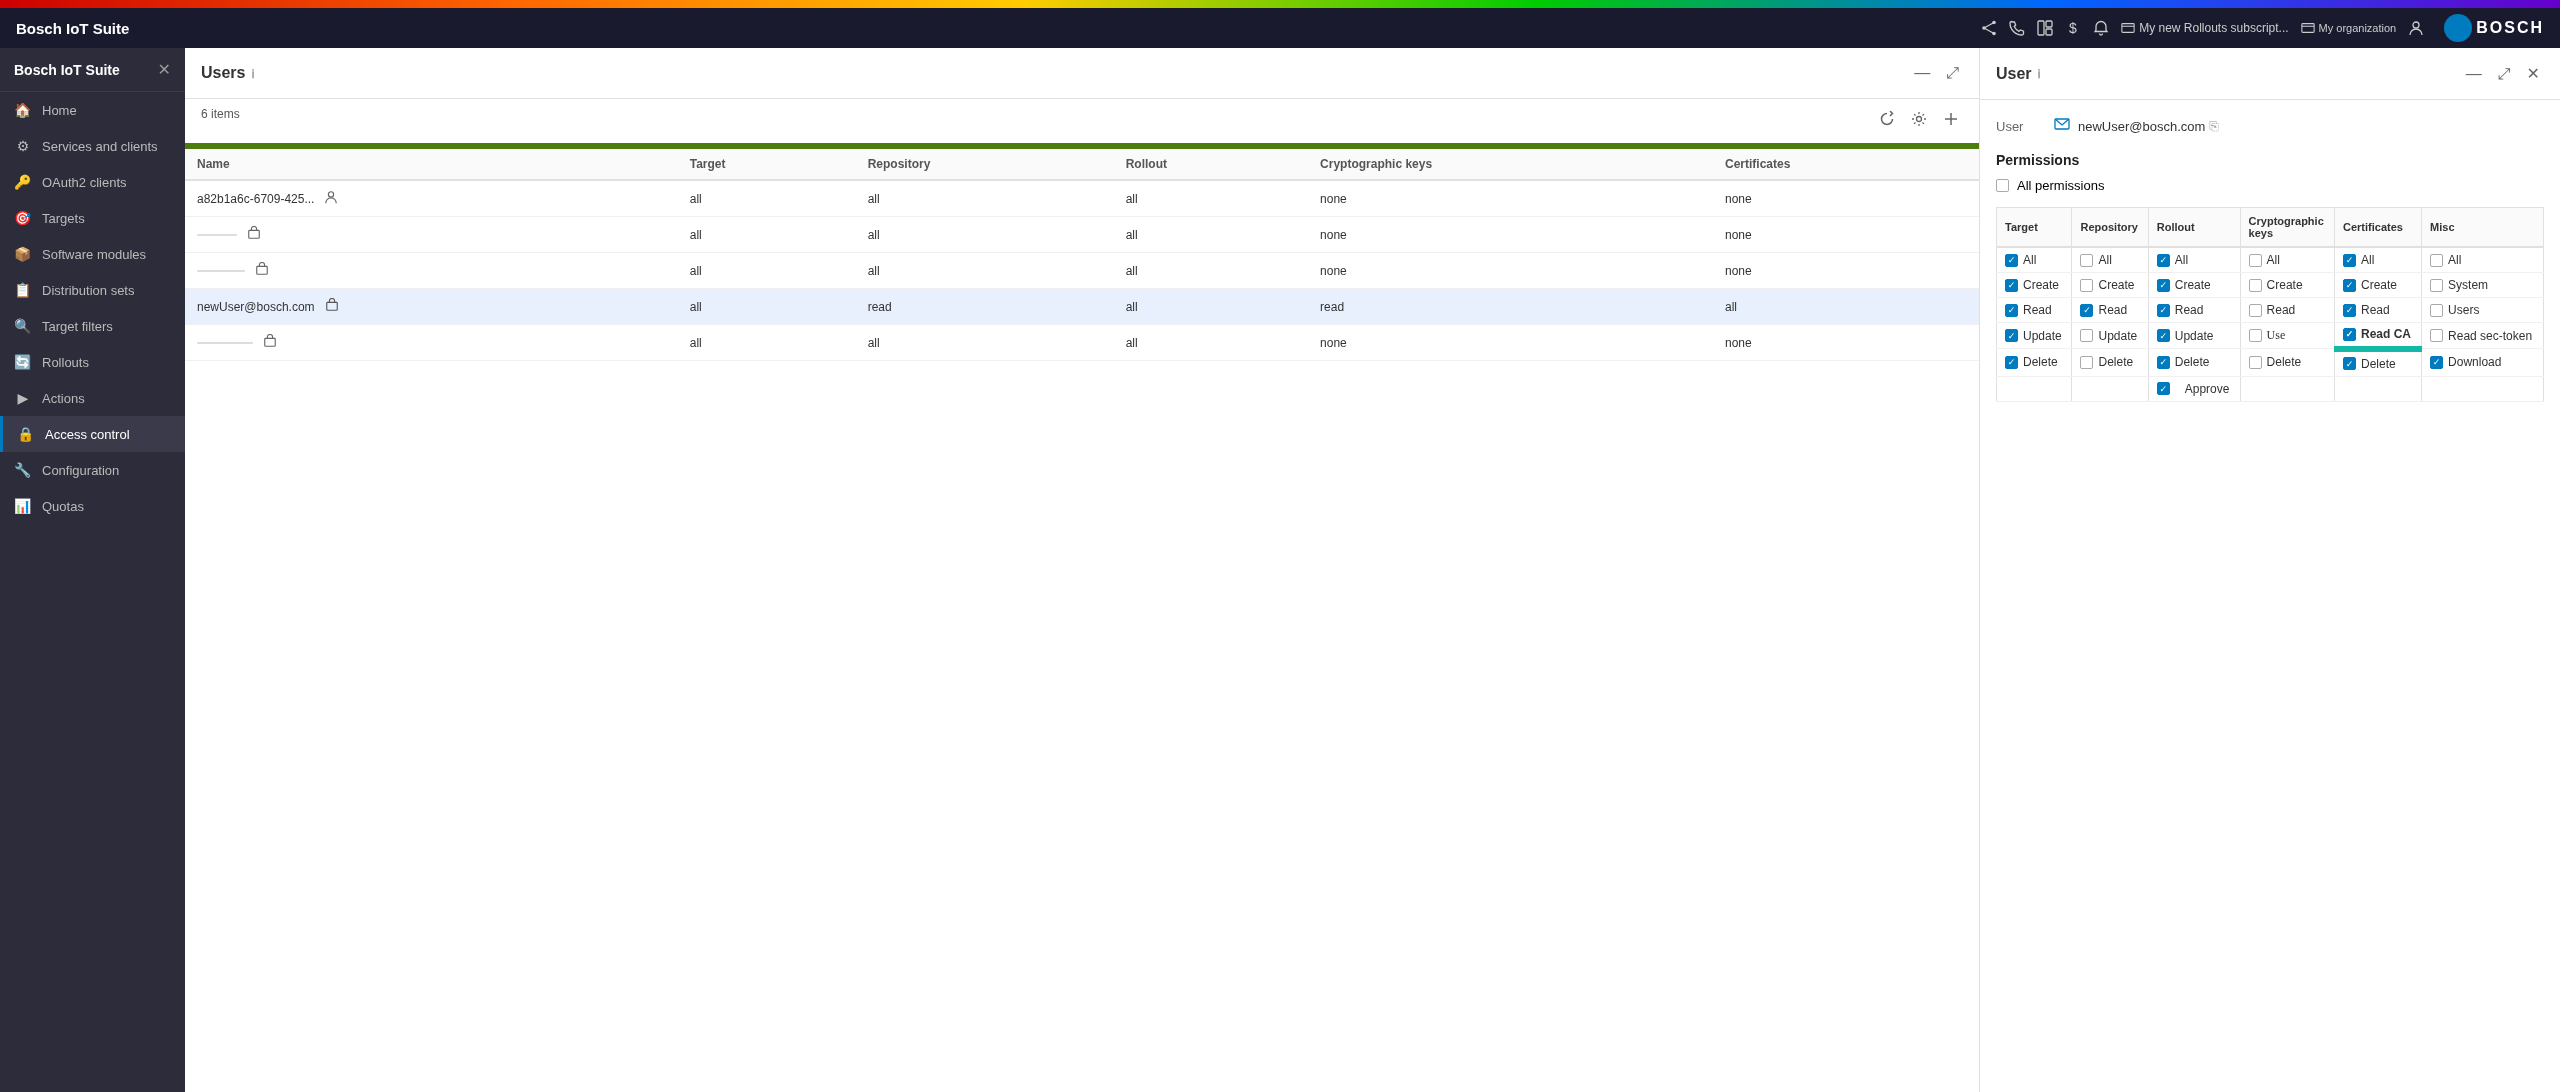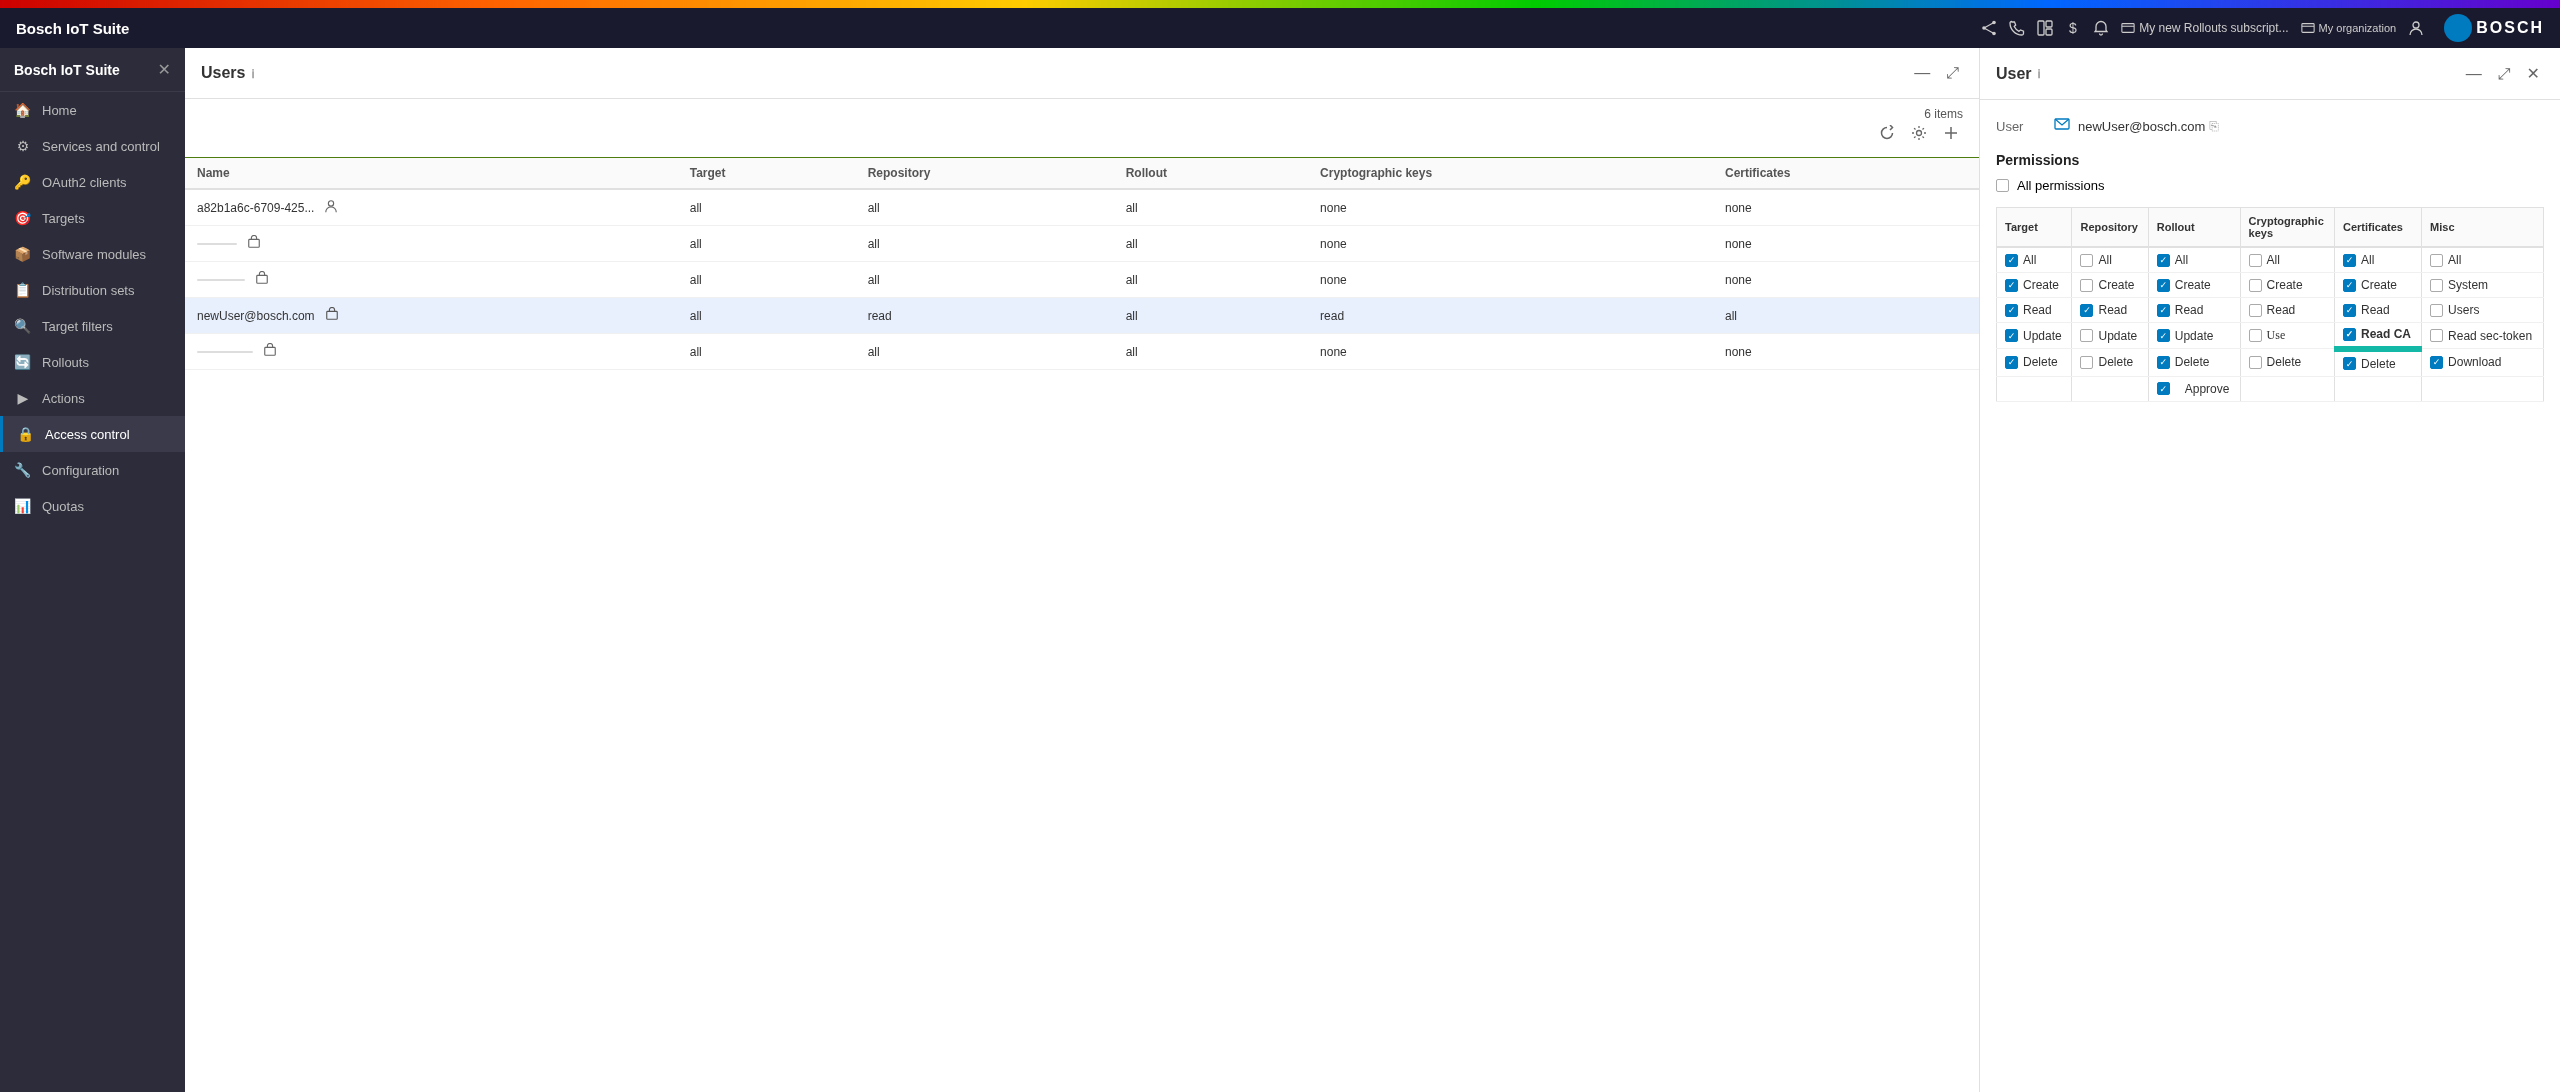--- a/index.html
+++ b/index.html
@@ -197,27 +197,26 @@
     .panel-control-btn {
       cursor: pointer;
       color: #666;
       font-size: 16px;
       padding: 4px;
       border-radius: 3px;
     }
 
     .panel-subheader {
       display: flex;
-      align-items: flex-end;
+      align-items: flex-start;
       justify-content: space-between;
       padding: 8px 16px;
-      border-bottom: 1px solid #4d7c0f;
+      border-bottom: 6px solid #4d7c0f;
       font-size: 12px;
       color: #666;
-      flex-direction: column;
     }
 
     .panel-subheader-left {
       font-size: 12px;
       color: #555;
     }
 
     .panel-subheader-right {
       display: flex;
       align-items: center;
@@ -463,21 +462,21 @@
       <span class="sidebar-brand-title">Bosch IoT Suite</span>
       <span class="sidebar-close">✕</span>
     </div>
     <nav class="sidebar-nav">
       <div class="sidebar-item">
         <span class="sidebar-item-icon">🏠</span>
         <span>Home</span>
       </div>
       <div class="sidebar-item">
         <span class="sidebar-item-icon">⚙</span>
-        <span>Services and control</span>
+        <span>Services and clients</span>
       </div>
       <div class="sidebar-item">
         <span class="sidebar-item-icon">🔑</span>
         <span>OAuth2 clients</span>
       </div>
       <div class="sidebar-item">
         <span class="sidebar-item-icon">🎯</span>
         <span>Targets</span>
       </div>
       <div class="sidebar-item">

